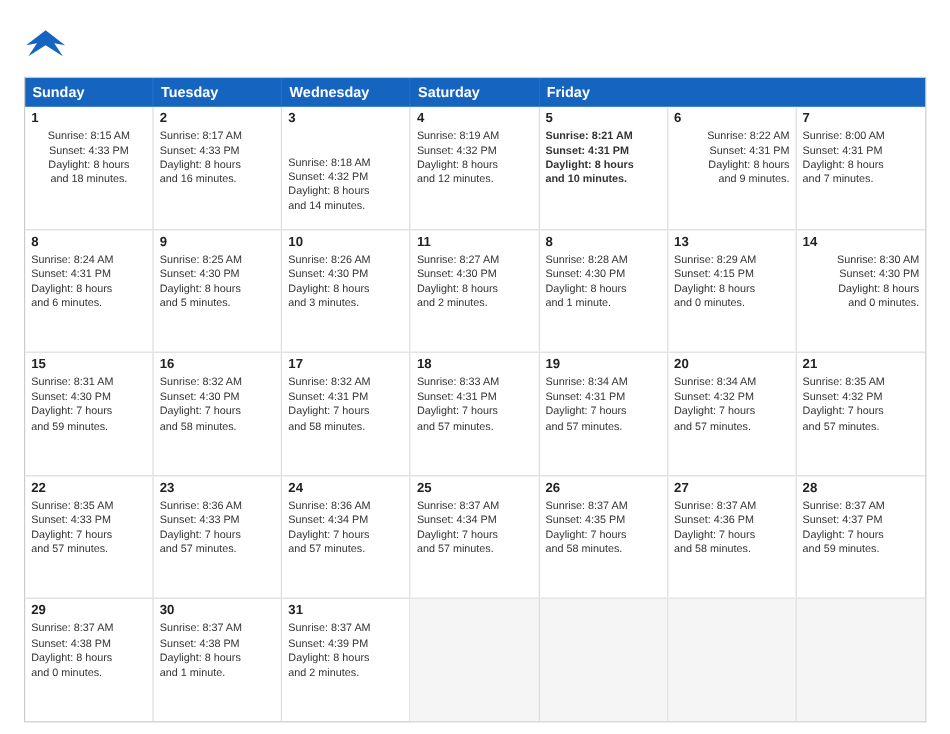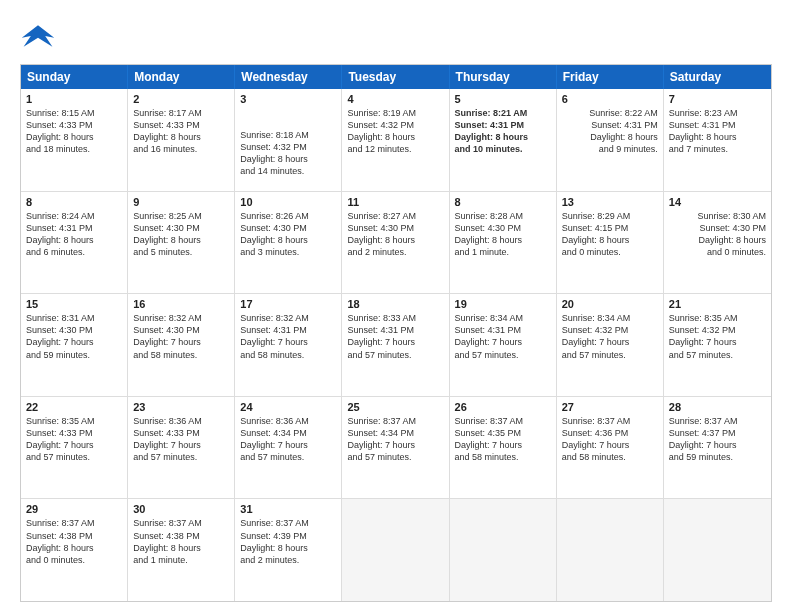--- a/index.html
+++ b/index.html
@@ -126,32 +126,30 @@
     </div>
     <div class="title-block">
       <div class="main-title"></div>
       <div class="subtitle"></div>
     </div>
   </div>
 
   <div class="calendar">
     <div class="cal-header-row">
     <div class="cal-header-cell">Sunday</div>
-        <div class="cal-header-cell">Monday</div>
+        <div class="cal-header-cell">Tuesday</div>
         <div class="cal-header-cell">Wednesday</div>
-        <div class="cal-header-cell">Tuesday</div>
-        <div class="cal-header-cell">Thursday</div>
+        <div class="cal-header-cell">Saturday</div>
         <div class="cal-header-cell">Friday</div>
-        <div class="cal-header-cell">Saturday</div>
       </div>
     <div class="cal-body">
     <div class="cal-week">
           <div class="cal-cell">
             <span class="day-num">1</span>
-            <div class="cell-text" style="white-space: pre-wrap;">Sunrise: 8:15 AM
+            <div class="cell-text" style="white-space: pre-wrap; text-align: center;">Sunrise: 8:15 AM
 Sunset: 4:33 PM
 Daylight: 8 hours
 and 18 minutes.</div>
           </div>
           <div class="cal-cell">
             <span class="day-num">2</span>
             <div class="cell-text" style="white-space: pre-wrap;">Sunrise: 8:17 AM
 Sunset: 4:33 PM
 Daylight: 8 hours
 and 16 minutes.</div>
@@ -179,21 +177,21 @@
           </div>
           <div class="cal-cell">
             <span class="day-num">6</span>
             <div class="cell-text" style="white-space: pre-wrap; text-align: right;">Sunrise: 8:22 AM
 Sunset: 4:31 PM
 Daylight: 8 hours
 and 9 minutes.</div>
           </div>
           <div class="cal-cell">
             <span class="day-num">7</span>
-            <div class="cell-text" style="white-space: pre-wrap;">Sunrise: 8:23 AM
+            <div class="cell-text" style="white-space: pre-wrap;">Sunrise: 8:00 AM
 Sunset: 4:31 PM
 Daylight: 8 hours
 and 7 minutes.</div>
           </div>
         </div>
         <div class="cal-week">
           <div class="cal-cell">
             <span class="day-num">8</span>
             <div class="cell-text" style="white-space: pre-wrap;">Sunrise: 8:24 AM
 Sunset: 4:31 PM

